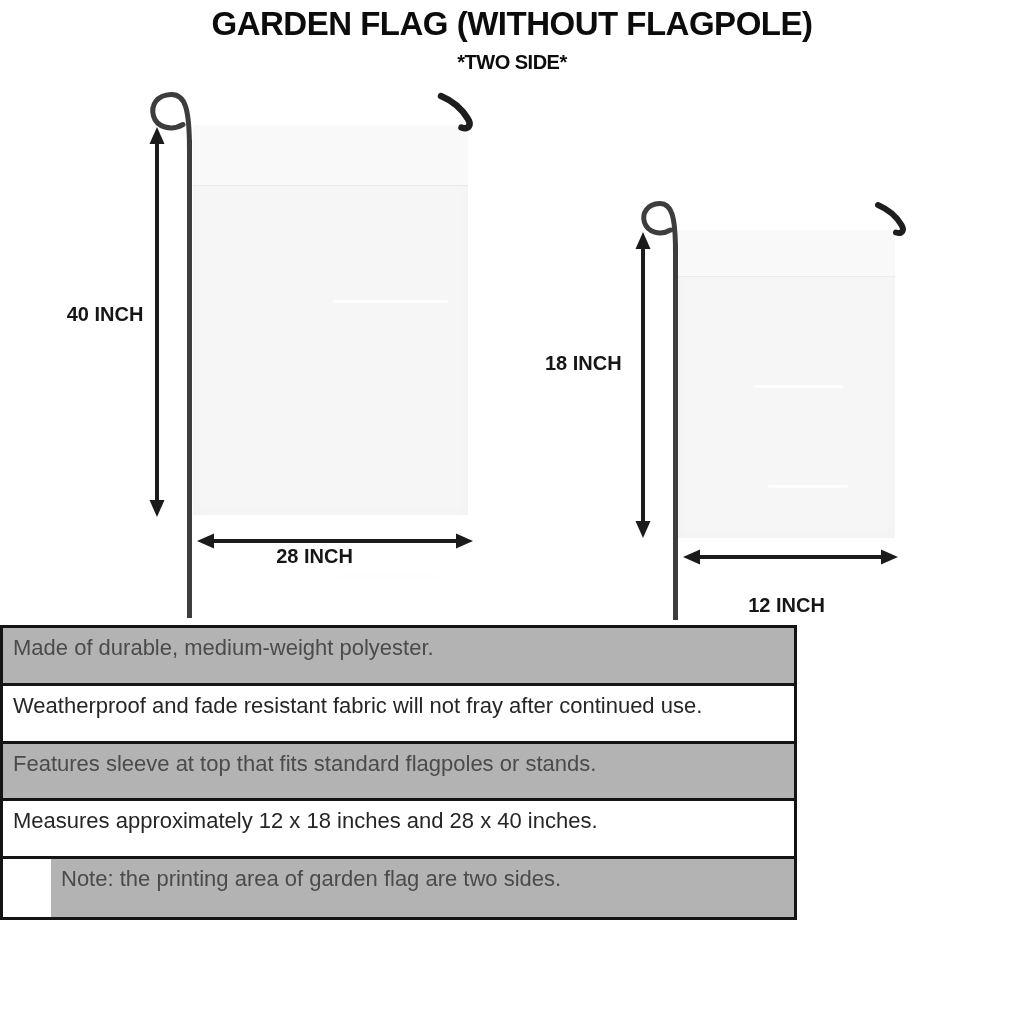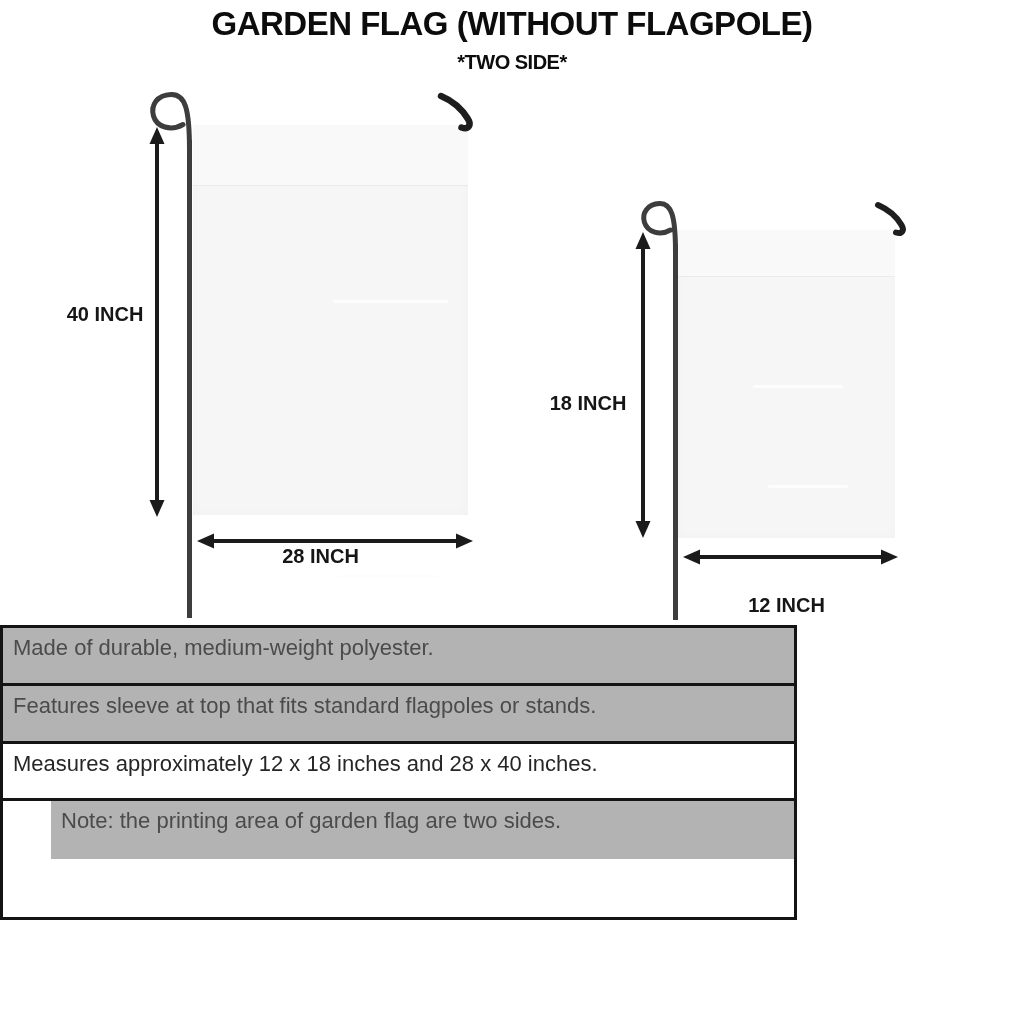--- a/index.html
+++ b/index.html
@@ -35,22 +35,22 @@
   .flag-large .sleeve{height:60px;}
   .flag-small .sleeve{height:46px;}
   .crease{position:absolute;background:#fdfdfd;height:3px;border-radius:2px;}
 
   
   .dim-label{
     position:absolute;color:#161616;font-weight:bold;
     font-size:20px;letter-spacing:0px;white-space:nowrap;
   }
   .dim-40{left:62px;top:303px;width:86px;text-align:center;}
-  .dim-28{left:183px;top:545px;width:275px;text-align:center;}
-  .dim-18{left:545px;top:352px;width:86px;text-align:center;margin-top:40px;}
+  .dim-28{left:177px;top:545px;width:275px;text-align:center;}
+  .dim-18{left:545px;top:352px;width:86px;text-align:left;}
   .dim-12{left:678px;top:594px;width:217px;text-align:center;}
 
   
   svg.overlay{position:absolute;left:0;top:0;pointer-events:none;}
 
   
   .feature-table{
     position:absolute;left:0;top:625px;width:797px;height:295px;
     border:3px solid #141414;box-sizing:border-box;
     background:#fff;
@@ -124,18 +124,19 @@
     </g>
   </svg>
 
   <div class="dim-label dim-40">40 INCH</div>
   <div class="dim-label dim-28">28 INCH</div>
   <div class="dim-label dim-18">18 INCH</div>
   <div class="dim-label dim-12">12 INCH</div>
 
   <div class="feature-table">
     <div class="feature-row shaded">Made of durable, medium-weight polyester.</div>
+    <div class="feature-row plain">Weatherproof and fade resistant fabric will not fray after continued use.</div>
     <div class="feature-row shaded">Features sleeve at top that fits standard flagpoles or stands.</div>
     <div class="feature-row plain">Measures approximately 12 x 18 inches and 28 x 40 inches.</div>
     <div class="feature-row shaded">Note: the printing area of garden flag are two sides.</div>
   </div>
 
 </div>
 
 </body></html>

